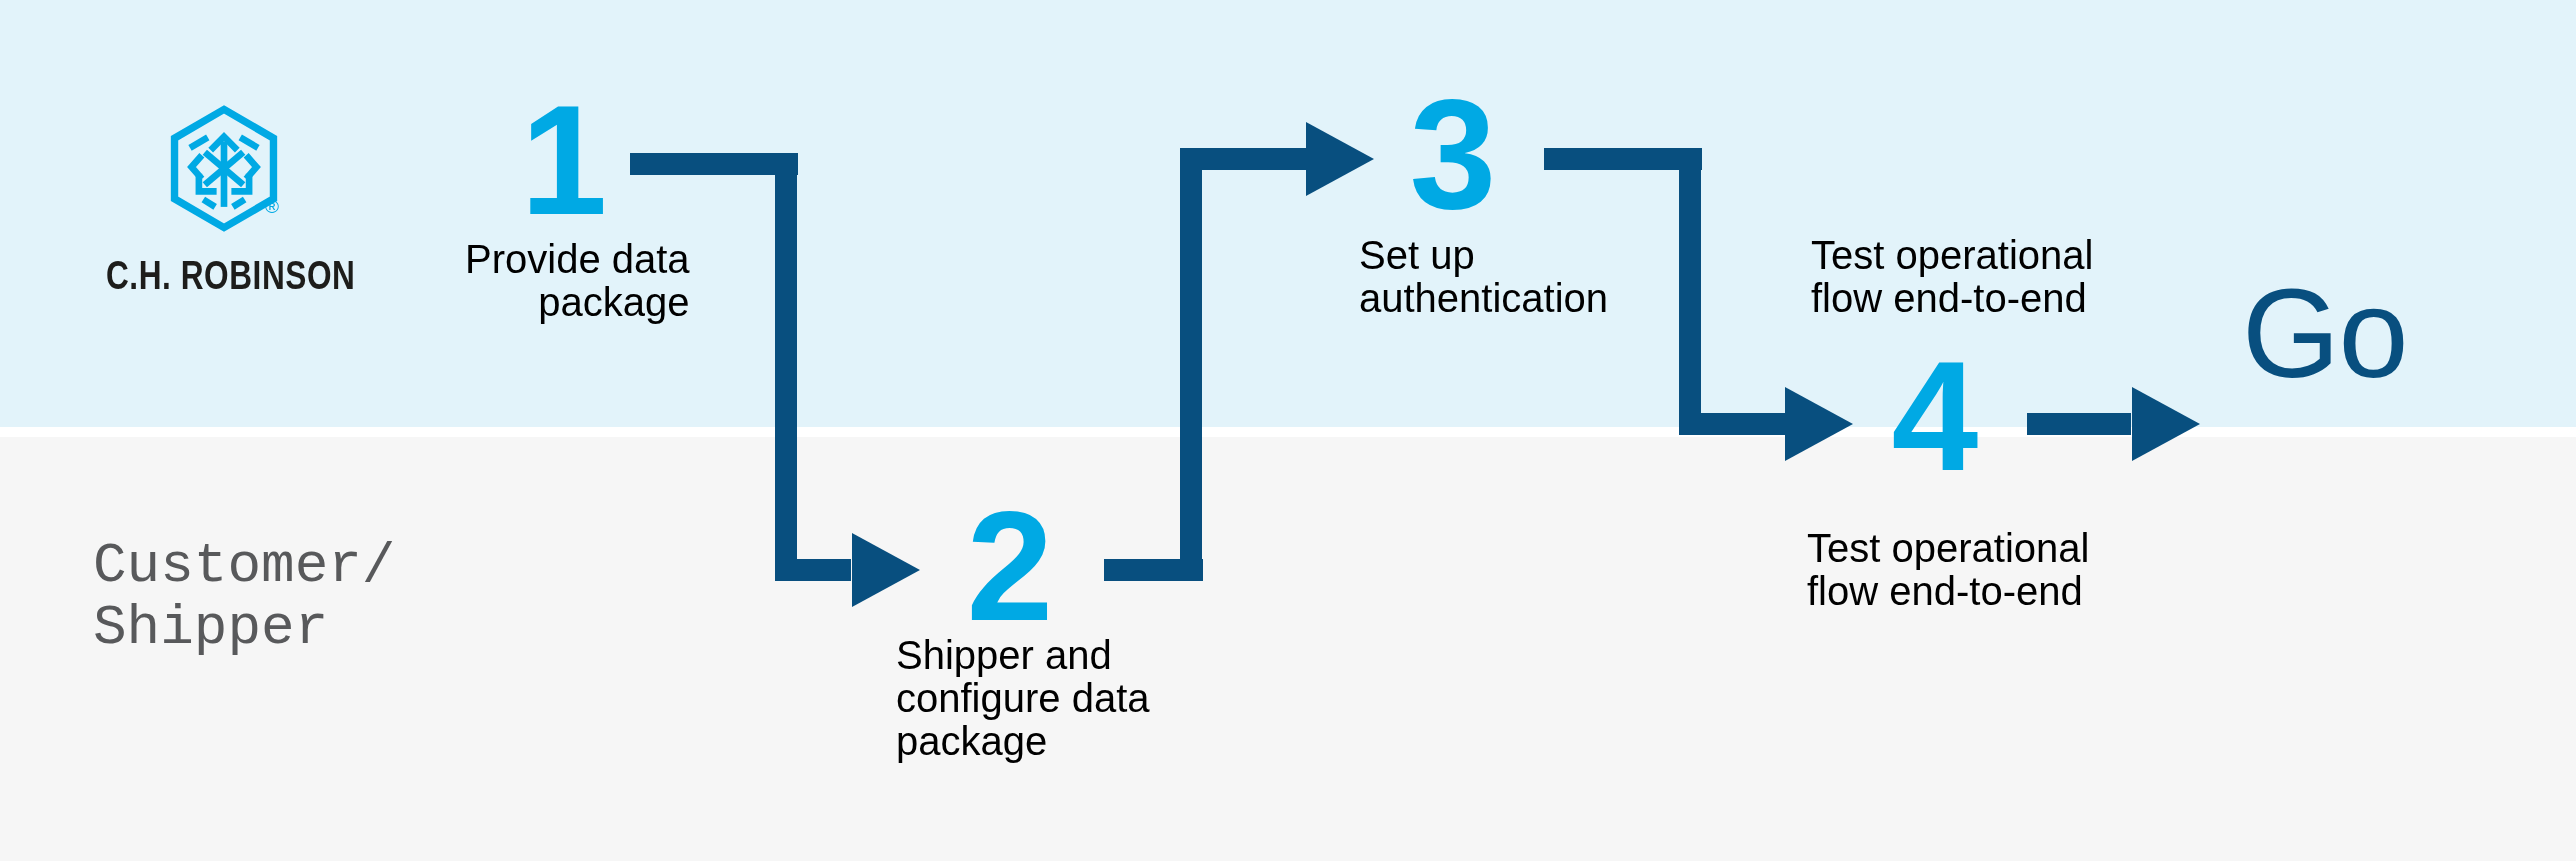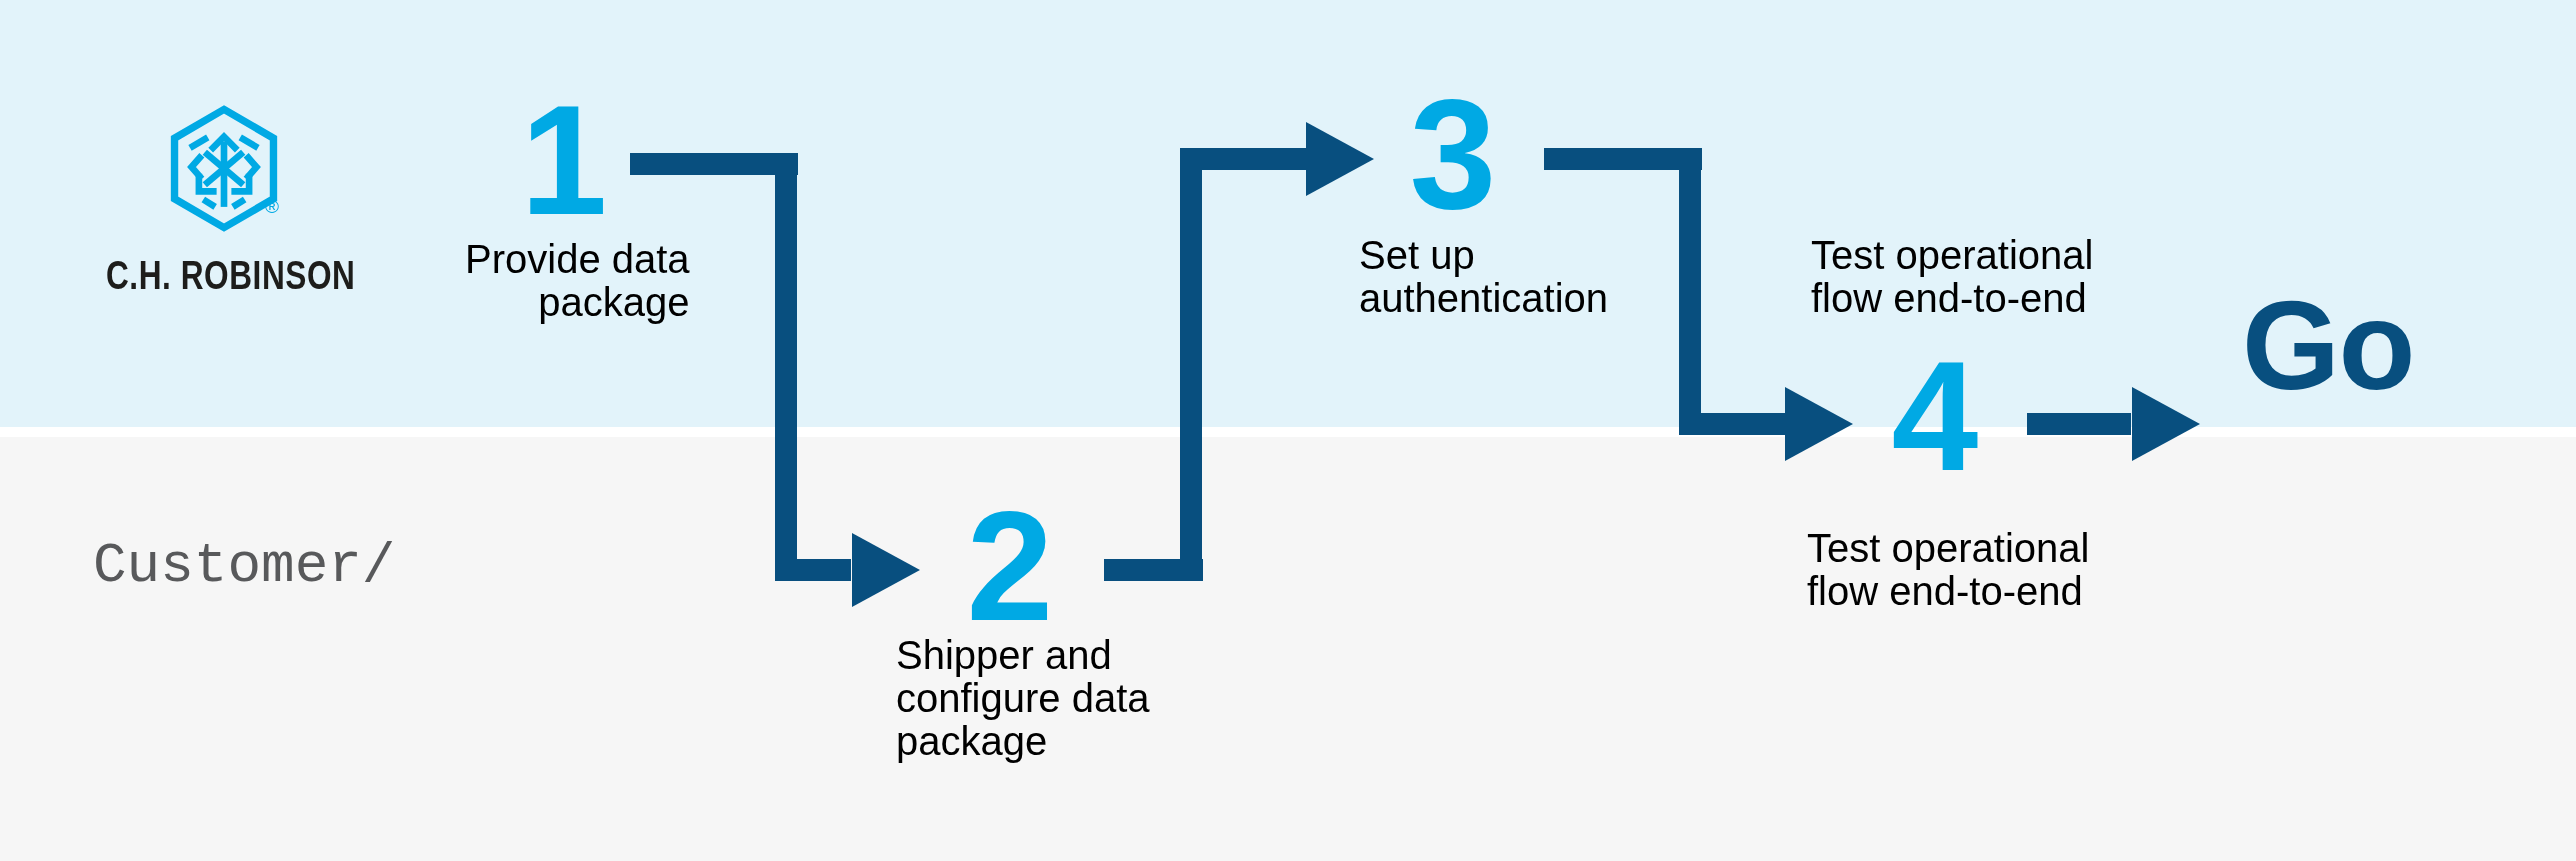--- a/index.html
+++ b/index.html
@@ -67,22 +67,22 @@
     border-top:37px solid transparent;border-bottom:37px solid transparent;
     border-left:68px solid var(--navy);
   }
   .a1-head{left:852px;top:533px;}
   .a2-head{left:1306px;top:122px;}
   .a3-head{left:1785px;top:387px;}
   .a4-head{left:2132px;top:387px;}
 
   
   .golive{
-    position:absolute;left:2242px;top:290px;color:var(--navy);
-    font-size:126px;font-weight:bold;line-height:112px;letter-spacing:-1.5px;white-space:nowrap;
+    position:absolute;left:2242px;top:278px;color:var(--navy);
+    font-size:126px;font-weight:normal;line-height:112px;letter-spacing:-1.5px;white-space:nowrap;
   }
 </style>
 </head>
 <body>
 
 <div class="stage">
 
   <div class="lane lane-top"></div>
   <div class="lane lane-bottom"></div>
   <div class="lane-divider"></div>
@@ -102,20 +102,21 @@
       <path d="M104 68 L118 84 L104 100"></path>
       <path d="M46 128 L62 138"></path>
       <path d="M86 138 L102 128"></path>
     </svg>
     <span class="reg">®</span>
     <div class="wordmark">C.H. ROBINSON</div>
   </div>
 
   <div class="customer">
     <div>Customer/</div>
+    <div>Shipper</div>
   </div>
 
   <div class="stepnum n1">1</div>
   <div class="stepnum n2">2</div>
   <div class="stepnum n3">3</div>
   <div class="stepnum n4">4</div>
 
   <div class="steplabel l1">
     <div>Provide data</div>
     <div>package</div>

